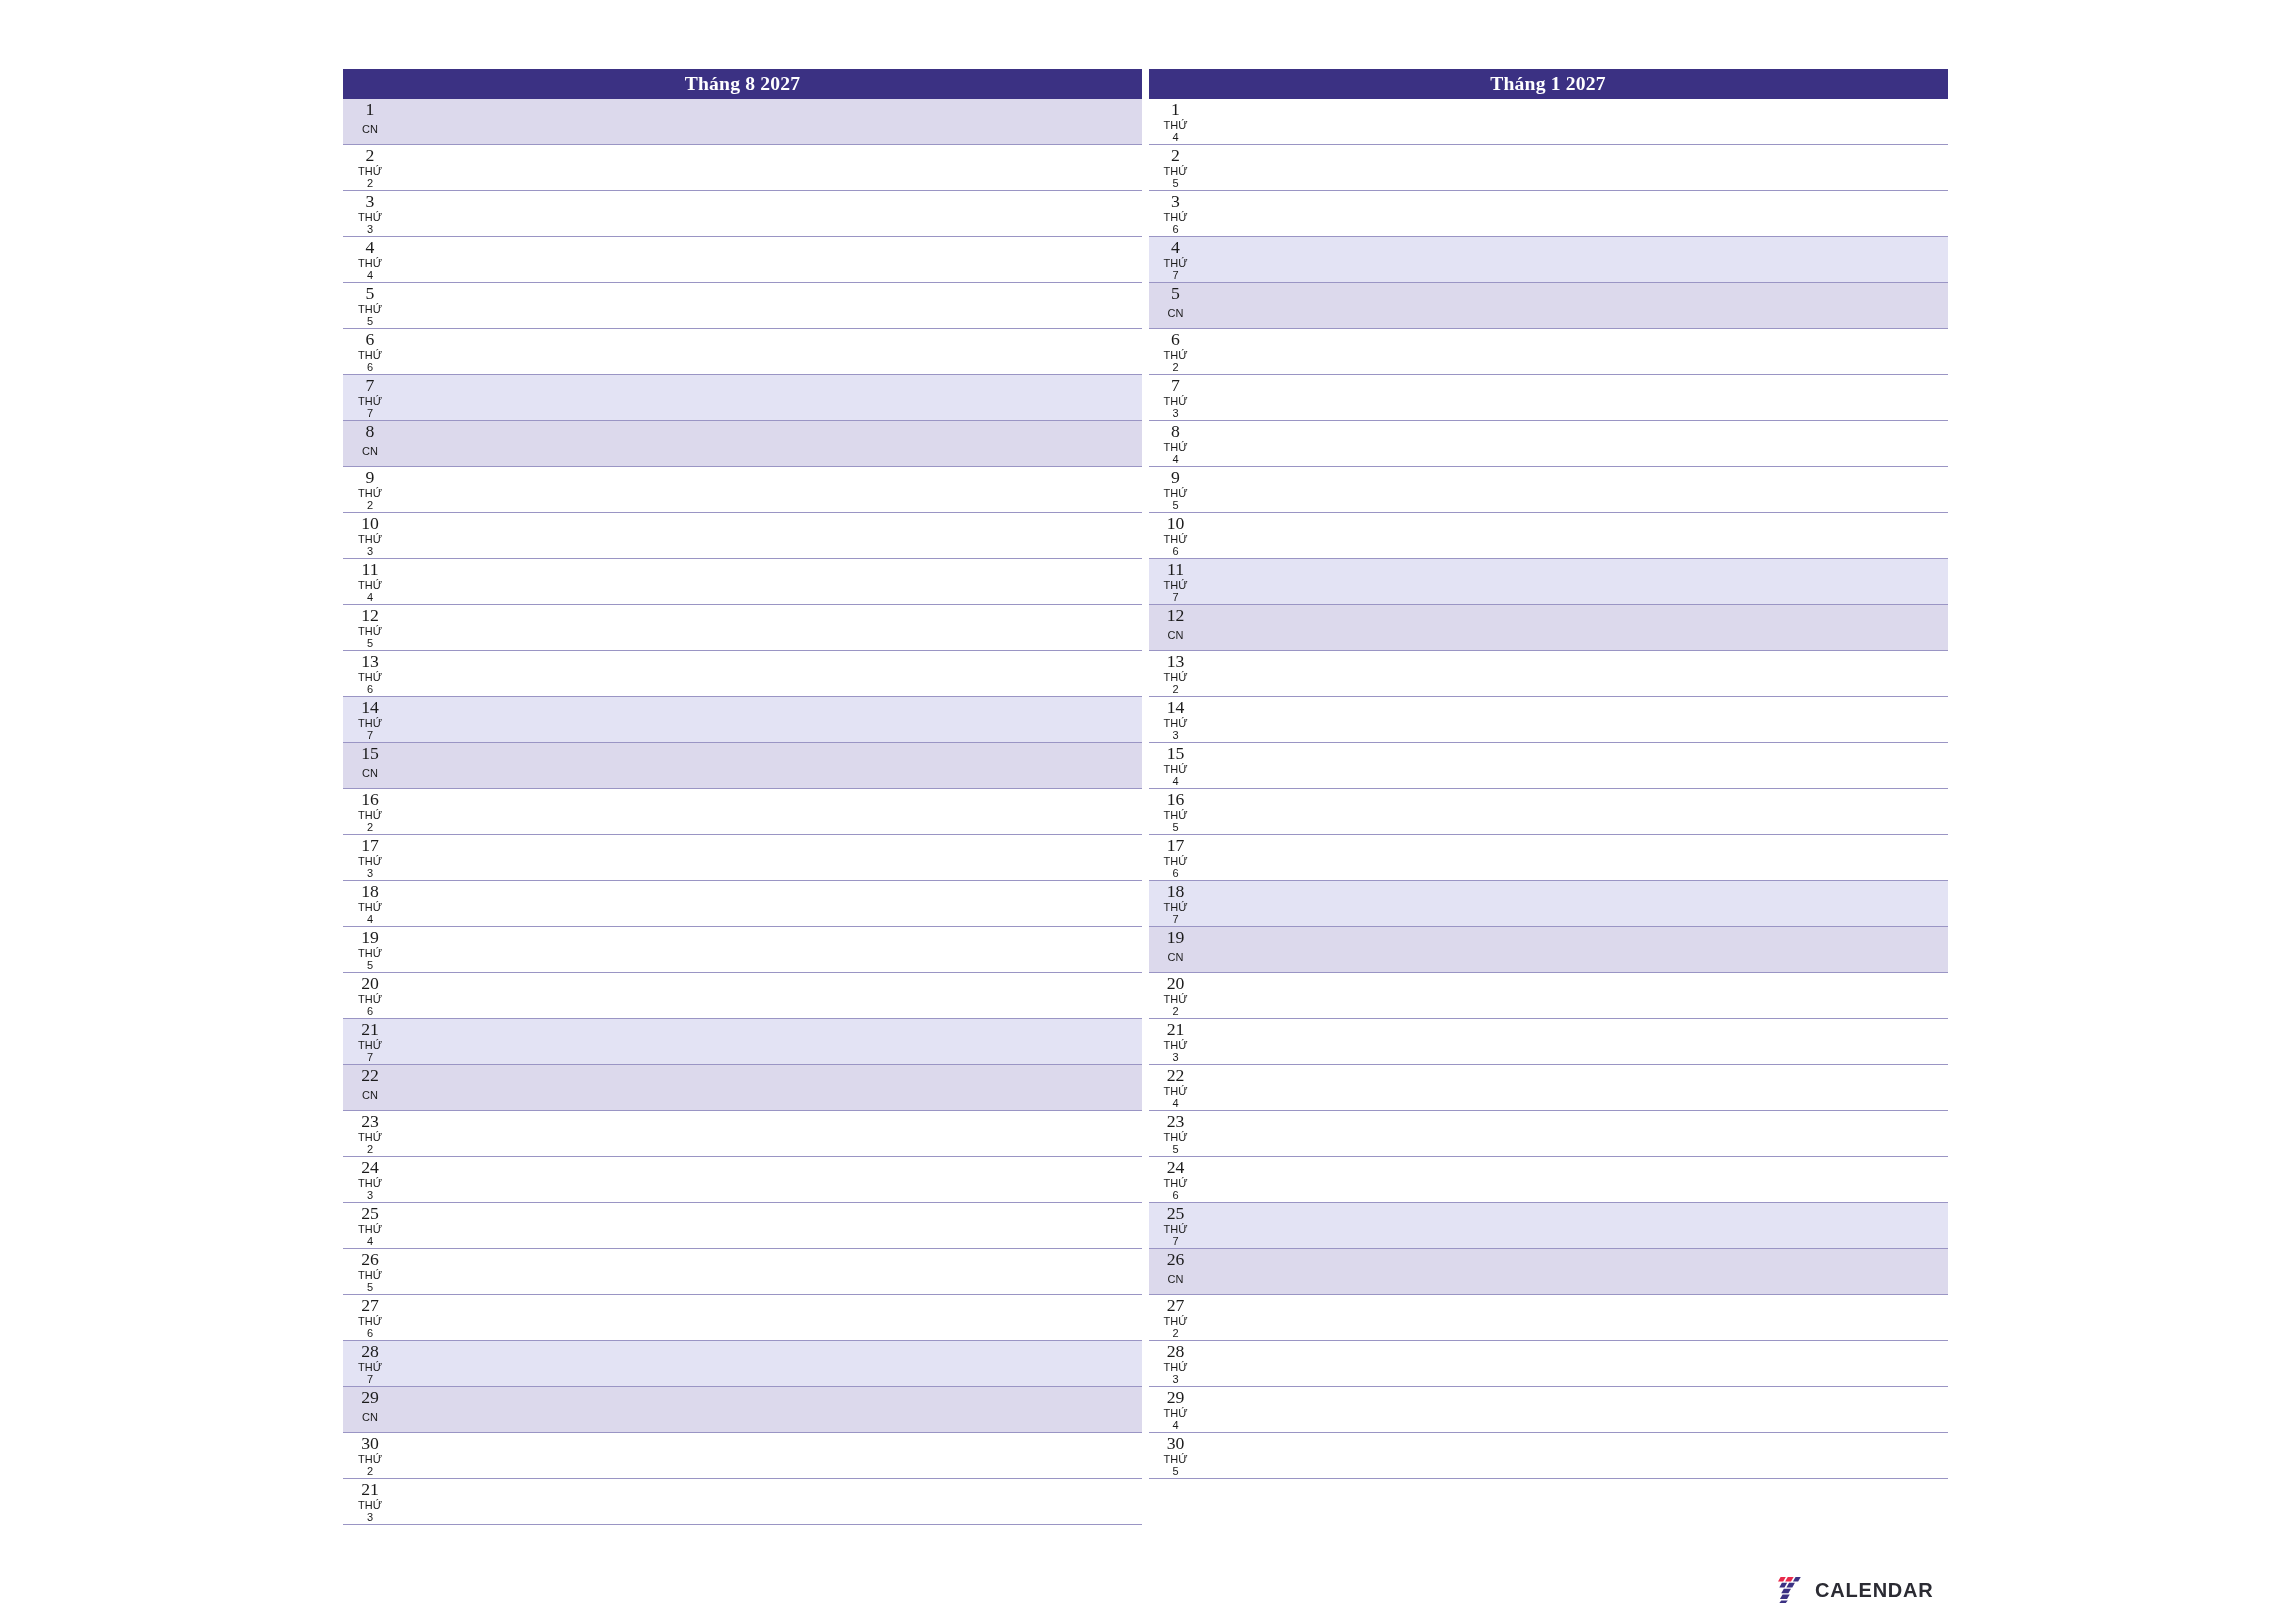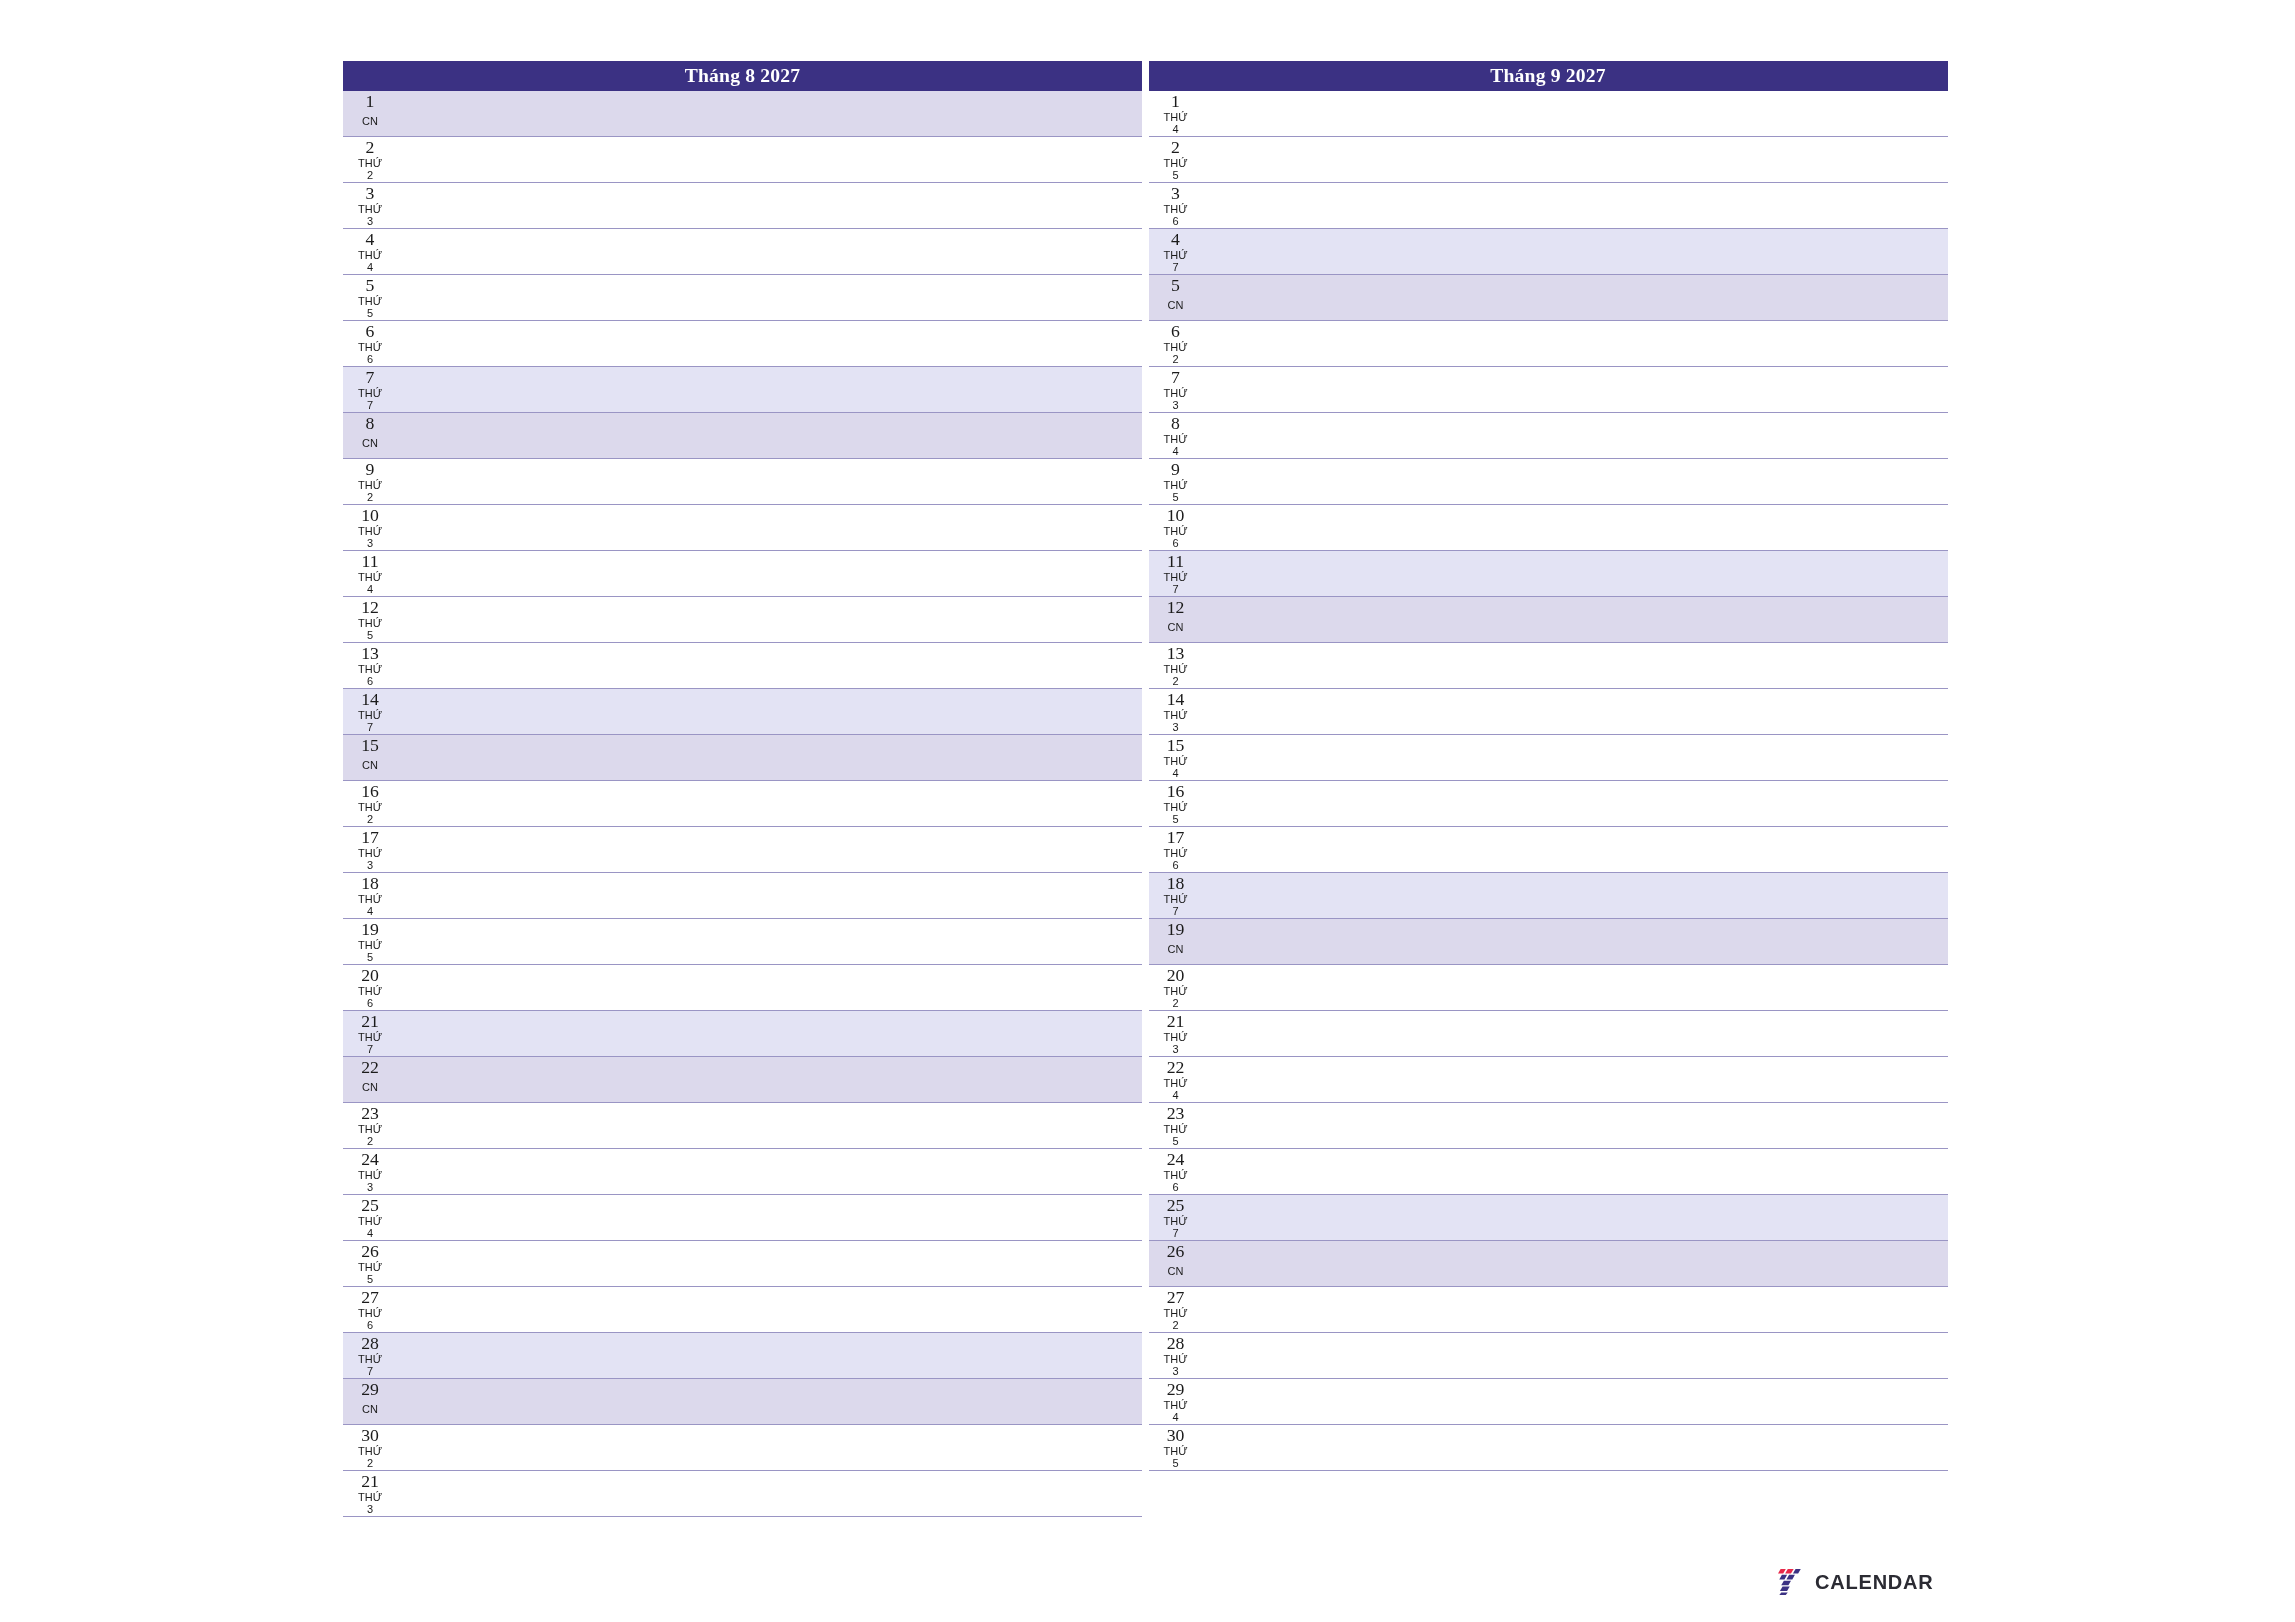--- a/index.html
+++ b/index.html
@@ -5,21 +5,21 @@
   html,body{margin:0;padding:0;}
   body{
     width:2295px;height:1623px;
     background:#ffffff;
     font-family:"Liberation Sans", sans-serif;
     position:relative;
     overflow:hidden;
   }
   #sheet{
     position:absolute;
-    left:343px; top:61px;
+    left:343px; top:69px;
     width:1605px; height:1466px;
   }
   .panels{display:flex;gap:6.5px;align-items:flex-start;}
   .panel{flex:0 0 799px;width:799px;}
 
   .month-header{
     height:30px;
     background:#3B3183;
     color:#ffffff;
     display:flex;align-items:center;justify-content:center;
@@ -339,21 +339,21 @@
             <div class="dow">
               <span class="l1">THỨ</span>
               <span class="l2">3</span>
             </div>
             <div class="writing-area"></div>
           </div>
         </div>
     </div>
 
     <div class="panel panel-sep">
-      <div class="month-header">Tháng 9 2027</div>
+      <div class="month-header">Tháng 1 2027</div>
       <div class="days">
           <div class="day-row">
             <div class="daynum">1</div>
             <div class="dow">
               <span class="l1">THỨ</span>
               <span class="l2">4</span>
             </div>
             <div class="writing-area"></div>
           </div>
           <div class="day-row">

